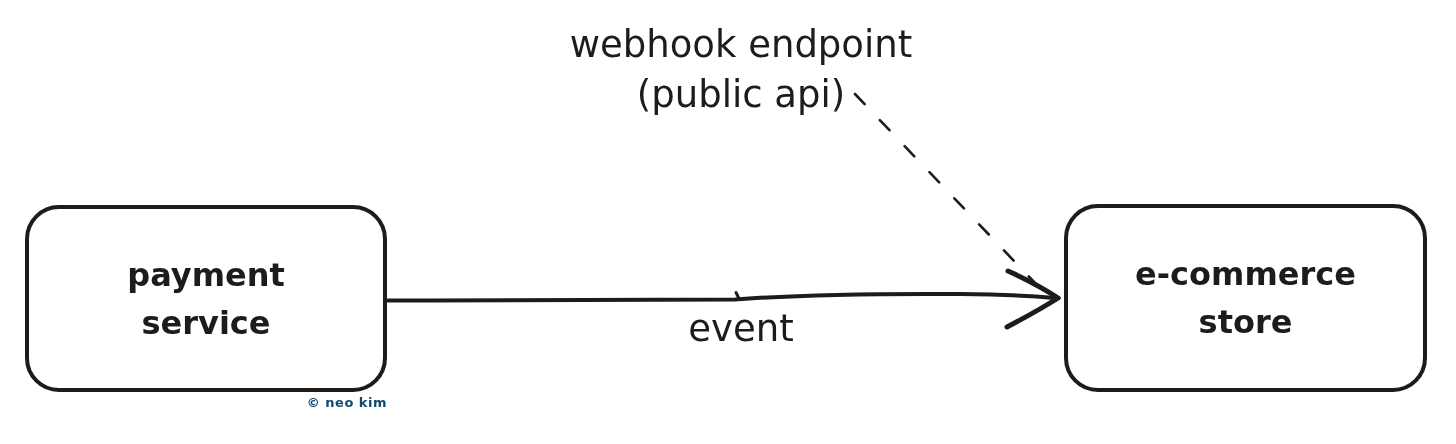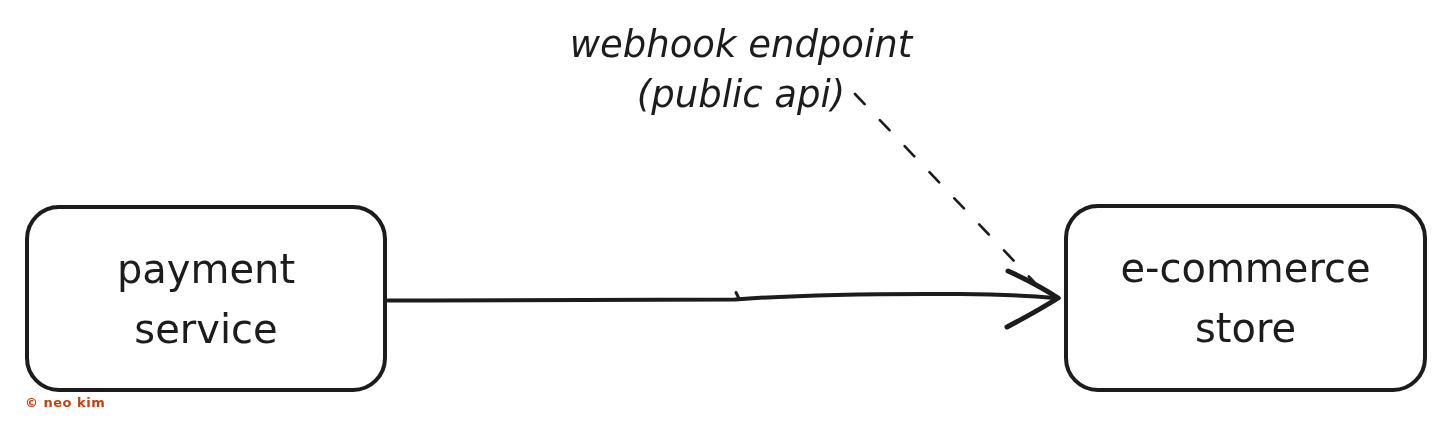--- a/index.html
+++ b/index.html
@@ -26,24 +26,24 @@
   .node {
     position: absolute;
     box-sizing: border-box;
     background: #ffffff;
     border: 4px solid #1c1c1c;
     border-radius: 34px;
     display: flex;
     align-items: center;
     justify-content: center;
     text-align: center;
-    font-size: 40px;
+    font-size: 32px;
     line-height: 1.5;
     white-space: pre-line;
-    font-weight: 400;
+    font-weight: 700;
   }
   .node-payment {
     left: 25px;
     top: 205px;
     width: 362px;
     height: 187px;
   }
   .node-store {
     left: 1064px;
     top: 204px;
@@ -54,32 +54,32 @@
   .diagram-label {
     position: absolute;
     width: 400px;
     left: 541px;
     text-align: center;
     font-size: 37px;
     line-height: 1.35;
     white-space: pre-line;
     font-weight: 500;
   }
-  .label-webhook   { top: 20px; font-style: italic; }
+  .label-webhook   { top: 20px; }
   .label-edge-top  { top: 239px; }
   .label-edge-bottom { top: 304px; }
   .credit {
     position: absolute;
     left: 25px;
     top: 395px;
     width: 362px;
-    text-align: left;
+    text-align: right;
     font-size: 13px;
     font-weight: bold;
-    color: #c2410c;
+    color: #0c4a6e;
     letter-spacing: 0.5px;
   }
 </style>
 </head>
 <body>
 
 <div class="stage">
 
   <svg class="edge-layer" viewBox="0 0 1456 444" xmlns="http://www.w3.org/2000/svg">
 
@@ -93,20 +93,21 @@
              C 1044 307, 1026 317, 1007 327" fill="none" stroke="#1c1c1c" stroke-width="5" stroke-linecap="round" stroke-linejoin="round"></path>
     <path d="M 1030 282 L 1059 298 L 1024 318" fill="none" stroke="#1c1c1c" stroke-width="3.5" stroke-linecap="round" stroke-linejoin="round"></path>
 
     <path d="M 855 94 L 1035 283" fill="none" stroke="#1c1c1c" stroke-width="2.6" stroke-dasharray="14 22" stroke-linecap="round"></path>
   </svg>
 
   <div class="diagram-label label-webhook">webhook endpoint
 (public api)</div>
 
 
+  <div class="diagram-label label-edge-bottom">event</div>
 
   <div class="node node-payment">
     <span>payment
 service</span>
   </div>
 
   <div class="node node-store">
     <span>e-commerce
 store</span>
   </div>

